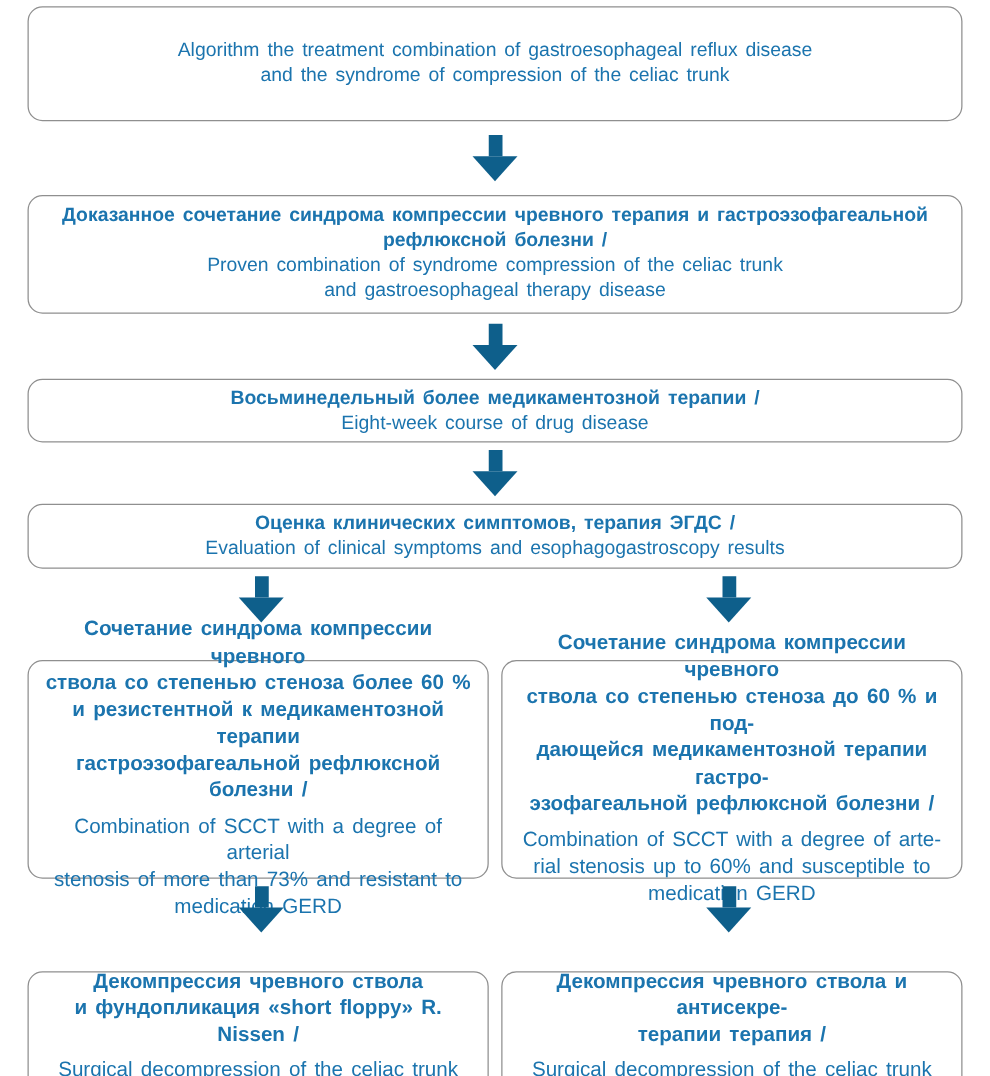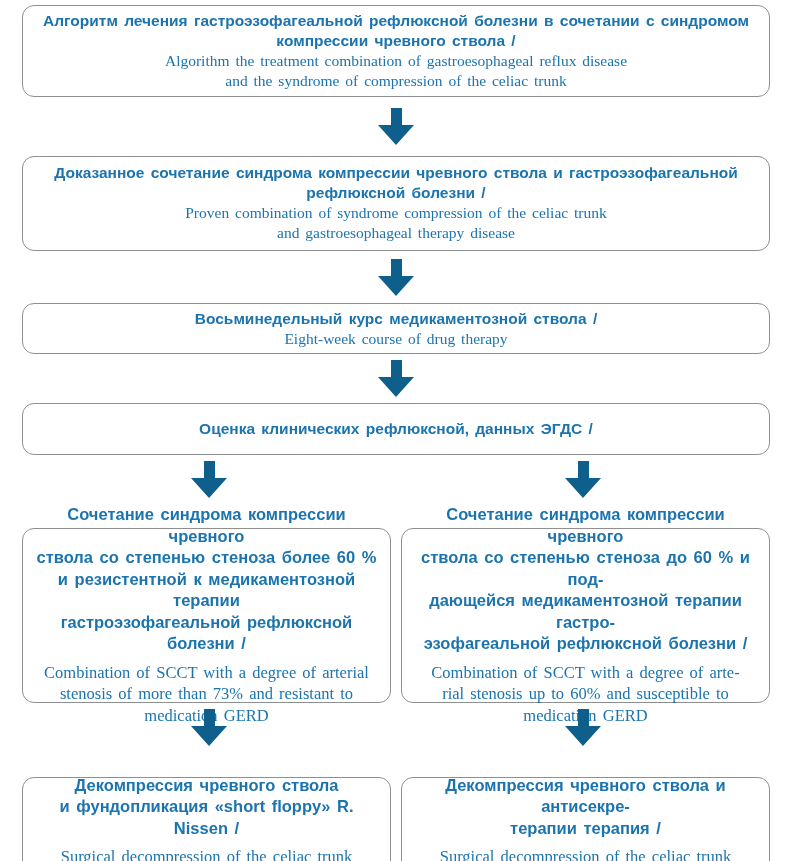--- a/index.html
+++ b/index.html
@@ -25,21 +25,21 @@
     border-radius: 12px;
     background: var(--background);
     color: var(--text-blue);
     display: flex; flex-direction: column; justify-content: center;
     text-align: center;
     padding: 4px 10px;
     font-size: 15.5px; line-height: 20px;
     word-spacing: 2px;
   }
   .node .ru { font-weight: bold; white-space: pre-line; }
-  .node .en { white-space: pre-line; font-family: Liberation Serif, serif; }
+  .node .en { white-space: pre-line; }
   .row1 { height: 95px; }
   .row2 { height: 98px; }
   .row3 { height: 52px; }
   .row4 { height: 53px; }
   .gap1 { height: 60px; }
   .gap2 { height: 54px; }
   .gap3 { height: 51px; }
   .gap4 { height: 50px; }
   .gap5 { height: 52px; }
   .arrow-row { display: flex; align-items: center; justify-content: center; }
@@ -59,61 +59,60 @@
   .cols-main .node { height: 175px; }
   .cols-bottom { height: 84px; }
   .cols-bottom .node { height: 110px; }
 </style>
 </head>
 <body>
 
 <div class="page">
 
   <div class="node row1">
-    <div class="ru">Алгоритм лечения гастроэзофагеальной рефлюксной болезни в сочетании с синдромом
-компрессии чревного ствола /</div>
     <div class="en">Algorithm the treatment combination of gastroesophageal reflux disease
 and the syndrome of compression of the celiac trunk</div>
   </div>
 
   <div class="arrow-row gap1">
     <span class="arrow">
         <span class="stem"></span>
         <span class="head"></span>
       </span>
   </div>
 
   <div class="node row2">
-    <div class="ru">Доказанное сочетание синдрома компрессии чревного ствола и гастроэзофагеальной
+    <div class="ru">Доказанное сочетание синдрома компрессии чревного терапия и гастроэзофагеальной
 рефлюксной болезни /</div>
     <div class="en">Proven combination of syndrome compression of the celiac trunk
 and gastroesophageal therapy disease</div>
   </div>
 
   <div class="arrow-row gap2">
     <span class="arrow">
         <span class="stem"></span>
         <span class="head"></span>
       </span>
   </div>
 
   <div class="node row3">
-    <div class="ru">Восьминедельный курс медикаментозной ствола /</div>
-    <div class="en">Eight-week course of drug therapy</div>
+    <div class="ru">Восьминедельный более медикаментозной терапии /</div>
+    <div class="en">Eight-week course of drug disease</div>
   </div>
 
   <div class="arrow-row gap3">
     <span class="arrow">
         <span class="stem"></span>
         <span class="head"></span>
       </span>
   </div>
 
   <div class="node row4">
-    <div class="ru">Оценка клинических рефлюксной, данных ЭГДС /</div>
+    <div class="ru">Оценка клинических симптомов, терапия ЭГДС /</div>
+    <div class="en">Evaluation of clinical symptoms and esophagogastroscopy results</div>
   </div>
 
   <div class="arrow-row double gap4">
     <span class="slot">
       <span class="arrow">
           <span class="stem"></span>
           <span class="head"></span>
         </span>
     </span>
     <span class="slot">

